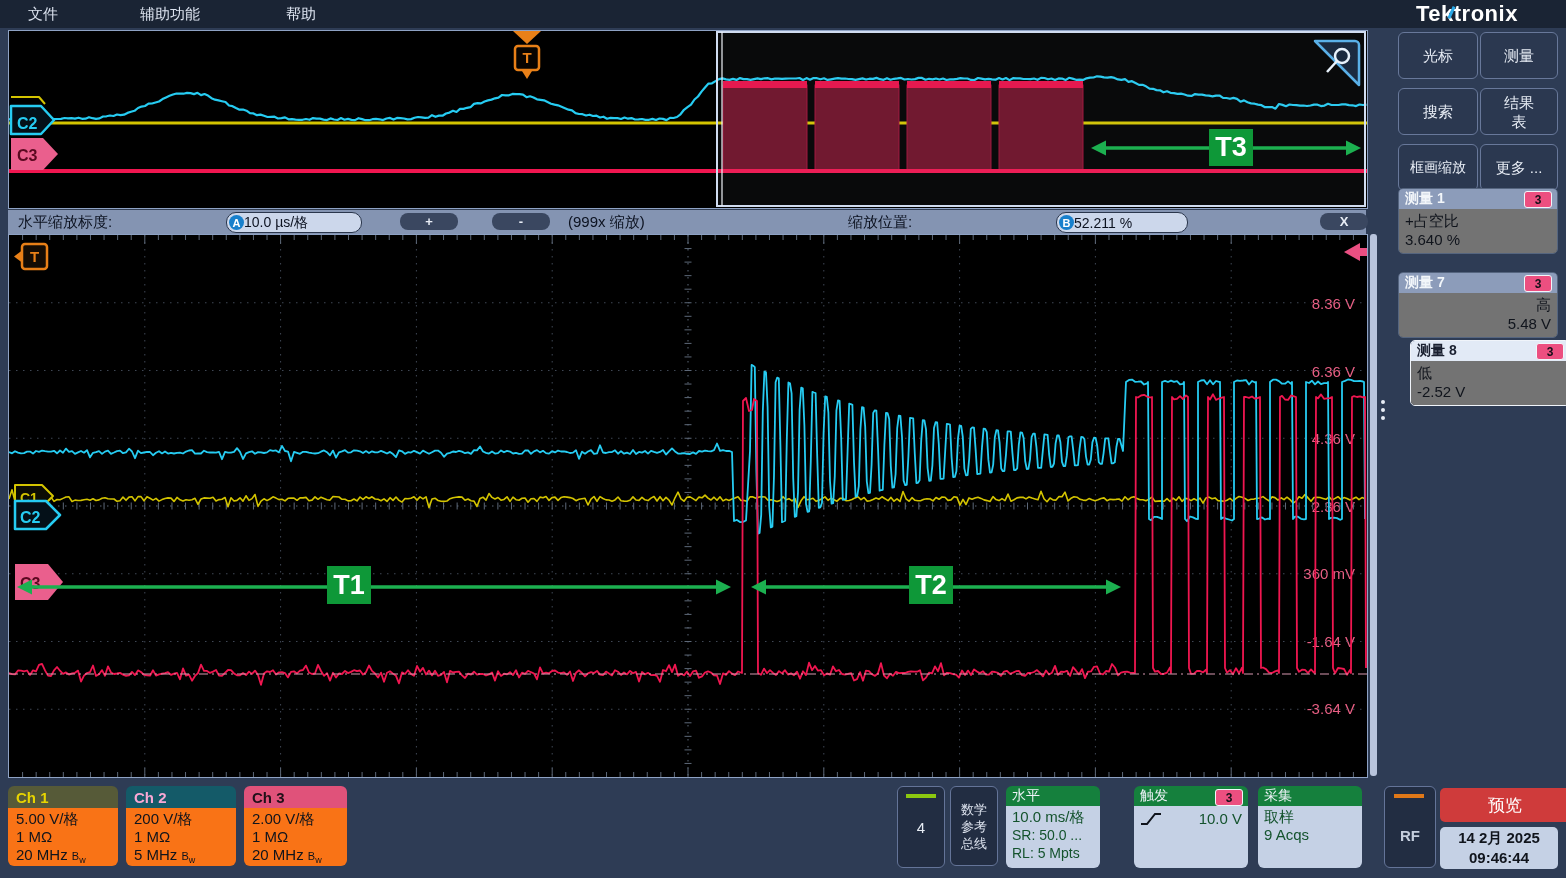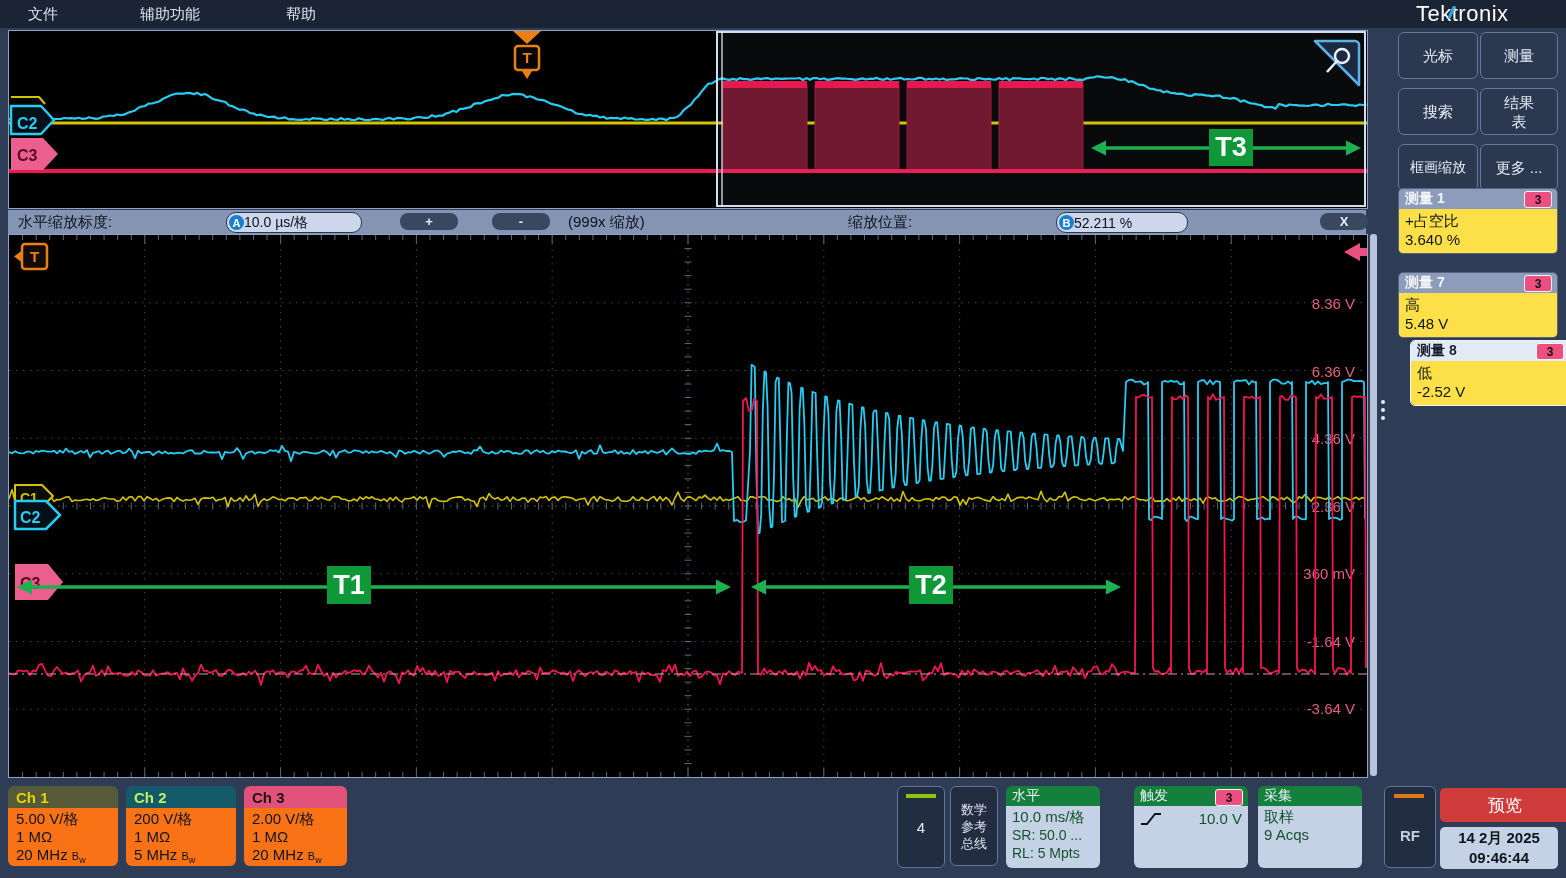--- a/index.html
+++ b/index.html
@@ -3,21 +3,21 @@
 <meta charset="utf-8">
 <style>
   html,body{margin:0;padding:0;background:#1a2230;}
   #app{position:relative;width:1566px;height:878px;background:#2e3c55;
        font-family:"Liberation Sans","DejaVu Sans",sans-serif;overflow:hidden;}
   .abs{position:absolute;}
   
   #menubar{left:0;top:0;width:1566px;height:28px;background:#1a2434;}
   .menu-item{top:5px;color:#dce3ef;font-size:15px;cursor:default;}
   #logo{left:1416px;top:1px;width:150px;height:26px;color:#ffffff;
-        font-size:22px;font-weight:normal;letter-spacing:0.5px;}
+        font-size:22px;font-weight:bold;letter-spacing:0.5px;}
   #logo .kslash{position:absolute;left:34px;top:5px;width:3px;height:13px;
         background:#28a8e8;transform:rotate(24deg);}
   
   .blackpanel{background:#000;border:1px solid #8ea2c4;}
   
   #zoombar{left:8px;top:209px;width:1358px;height:24px;background:#8494b2;
            border-top:1px solid #303c52;border-bottom:1px solid #39465f;}
   .zb-text{top:3px;color:#0c1220;font-size:15px;}
   .zb-pill{top:2px;height:19px;background:#ccd7eb;border:1px solid #2a364c;
            border-radius:10px;display:flex;align-items:center;}
@@ -40,21 +40,21 @@
         justify-content:center;text-align:center;white-space:pre-line;line-height:19px;}
   .meas{width:158px;border-radius:5px;overflow:hidden;border:1px solid #55657f;}
   .meas-h{height:20px;background:#8c9cba;color:#f2f6fa;font-size:14px;
           font-weight:bold;padding-left:6px;display:flex;align-items:center;position:relative;}
   .meas-h.sel{background:#e2eaf6;color:#1a2030;}
   .meas.sel{border:1px solid #f0f4fa;}
   .pinkbadge{position:absolute;right:5px;top:2px;width:26px;height:15px;
           background:#ec4f80;border:1px solid #f2f6fa;border-radius:3px;color:#141018;
           font-size:12px;font-weight:bold;display:flex;align-items:center;
           justify-content:center;}
-  .meas-b{background:#fde047;color:#10141c;font-size:15px;padding:2px 6px 4px 6px;
+  .meas-b{background:#737373;color:#10141c;font-size:15px;padding:2px 6px 4px 6px;
           line-height:19px;}
   
   .chbadge{width:110px;height:80px;border-radius:6px;overflow:hidden;}
   .ch-h{height:22px;font-size:15px;font-weight:bold;padding-left:8px;
         display:flex;align-items:center;}
   .ch-b{background:#f97316;height:58px;color:#10141c;font-size:15px;
         padding:2px 0 0 8px;line-height:18px;}
   .bw{font-size:11px;}
   .bws{font-size:9px;vertical-align:-3px;}
   .darkbadge{background:#222d42;border:1px solid #647498;border-radius:6px;}
@@ -542,21 +542,21 @@
   <div class="abs meas" style="left:1398px;top:188px;">
     <div class="meas-h">
       <span>测量 1</span>
       <span class="pinkbadge">3</span>
     </div>
     <div class="meas-b">
       <div>+占空比</div>
       <div>3.640 %</div>
     </div>
   </div>
-  <div class="abs meas" style="left:1398px;top:272px;">
+  <div class="abs meas" style="left:1398px;top:272px;text-align:right;">
     <div class="meas-h">
       <span>测量 7</span>
       <span class="pinkbadge">3</span>
     </div>
     <div class="meas-b">
       <div>高</div>
       <div>5.48 V</div>
     </div>
   </div>
   <div class="abs meas sel" style="left:1398px;top:340px;margin-left:12px;">
@@ -572,21 +572,21 @@
 
   <div class="abs chbadge" style="left:8px;top:786px;">
     <div class="ch-h" style="background:#565a38;color:#e8d400;">Ch 1</div>
     <div class="ch-b">
       <div>5.00 V/格</div>
       <div>1 MΩ</div>
       <div><span>20 MHz</span> <span class="bw"><span>B</span><span class="bws">w</span></span></div>
     </div>
   </div>
   <div class="abs chbadge" style="left:126px;top:786px;">
-    <div class="ch-h" style="background:#145a68;color:#bef264;">Ch 2</div>
+    <div class="ch-h" style="background:#145a68;color:#f9a8d4;">Ch 2</div>
     <div class="ch-b">
       <div>200 V/格</div>
       <div>1 MΩ</div>
       <div><span>5 MHz</span> <span class="bw"><span>B</span><span class="bws">w</span></span></div>
     </div>
   </div>
   <div class="abs chbadge" style="left:244px;top:786px;width:103px;">
     <div class="ch-h" style="background:#e0527a;color:#201018;">Ch 3</div>
     <div class="ch-b">
       <div>2.00 V/格</div>

